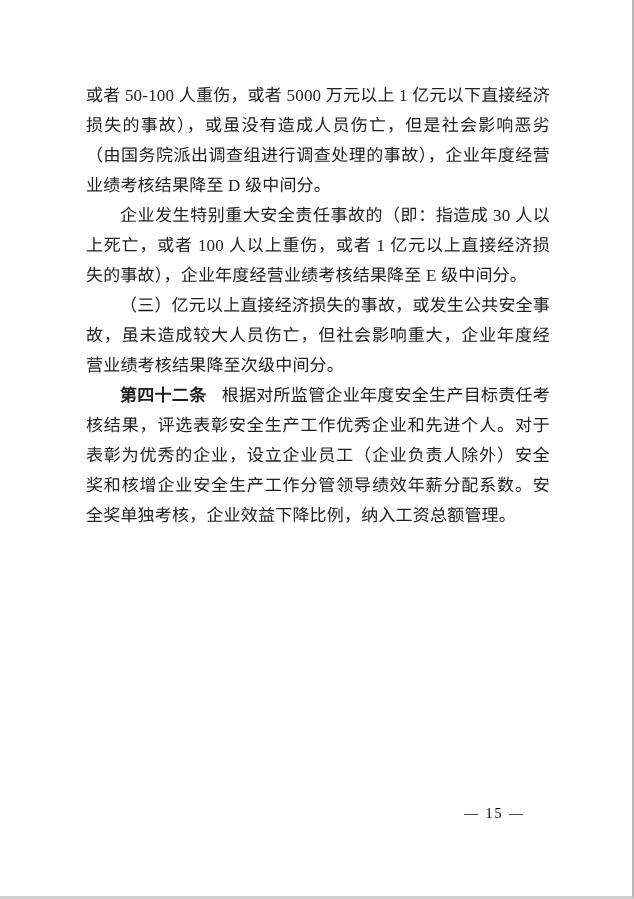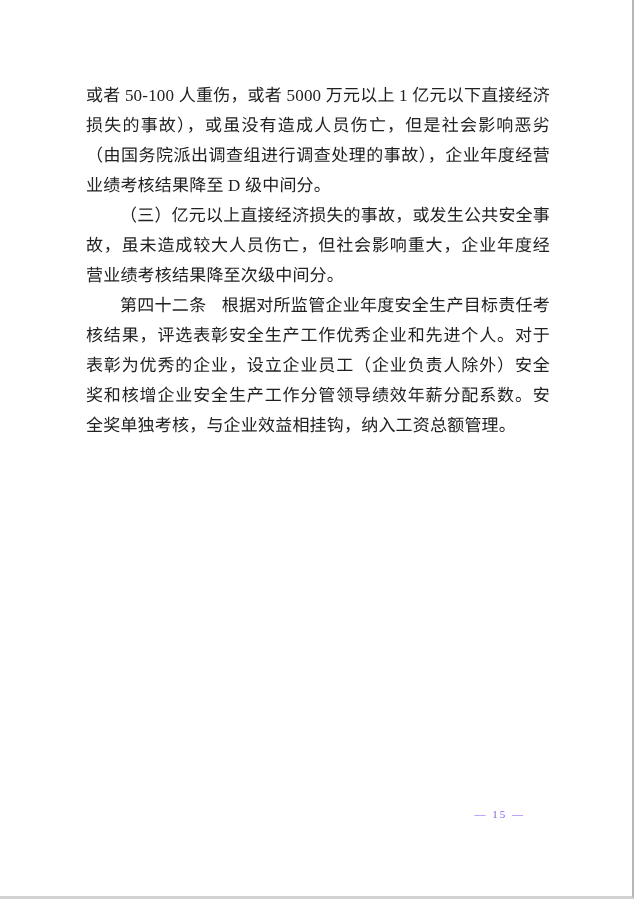--- a/index.html
+++ b/index.html
@@ -32,46 +32,47 @@
     letter-spacing: 0.2px;
   }
   .para {
     margin: 0;
     padding: 0;
   }
   .para.indent {
     text-indent: 2em;
   }
   .lead-bold {
-    font-weight: normal;
+    font-weight: bold;
     margin-right: 0.9em;
   }
   .page-number {
     position: absolute;
     top: 805px;
     right: 107px;
-    font-size: 11px;
+    font-size: 14px;
     line-height: 18px;
     letter-spacing: 2px;
-    color: #8b5cf6;
+    color: #000000;
     white-space: nowrap;
   }
 </style>
 </head>
 <body>
 
 <div class="page">
 
   <div class="text-block">
 
     <p class="para">或者 50-100 人重伤，或者 5000 万元以上 1 亿元以下直接经济损失的事故），或虽没有造成人员伤亡，但是社会影响恶劣（由国务院派出调查组进行调查处理的事故），企业年度经营业绩考核结果降至 D 级中间分。</p>
 
+    <p class="para indent">企业发生特别重大安全责任事故的（即：指造成 30 人以上死亡，或者 100 人以上重伤，或者 1 亿元以上直接经济损失的事故），企业年度经营业绩考核结果降至 E 级中间分。</p>
 
     <p class="para indent">（三）亿元以上直接经济损失的事故，或发生公共安全事故，虽未造成较大人员伤亡，但社会影响重大，企业年度经营业绩考核结果降至次级中间分。</p>
 
-    <p class="para indent"><span class="lead-bold">第四十二条</span><span>根据对所监管企业年度安全生产目标责任考核结果，评选表彰安全生产工作优秀企业和先进个人。对于表彰为优秀的企业，设立企业员工（企业负责人除外）安全奖和核增企业安全生产工作分管领导绩效年薪分配系数。安全奖单独考核，与企业效益相挂钩，纳入工资总额管理。</span></p>
+    <p class="para indent"><span class="lead-bold">第四十二条</span><span>根据对所监管企业年度安全生产目标责任考核结果，评选表彰安全生产工作优秀企业和先进个人。对于表彰为优秀的企业，设立企业员工（企业负责人除外）安全奖和核增企业安全生产工作分管领导绩效年薪分配系数。安全奖单独考核，企业效益下降比例，纳入工资总额管理。</span></p>
 
 
   </div>
 
   <div class="page-number">— 15 —</div>
 
 </div>
 
 </body></html>

